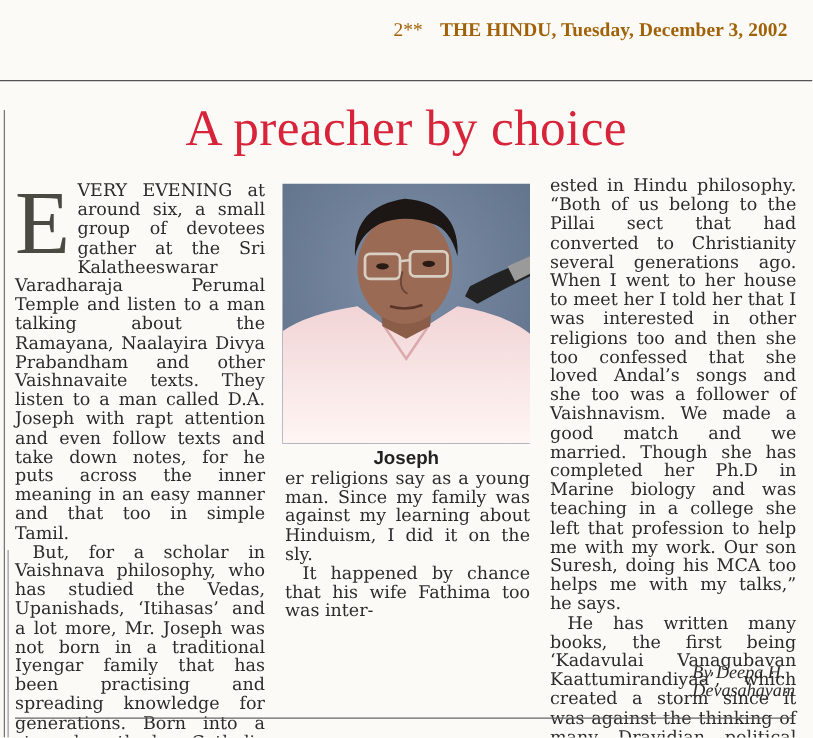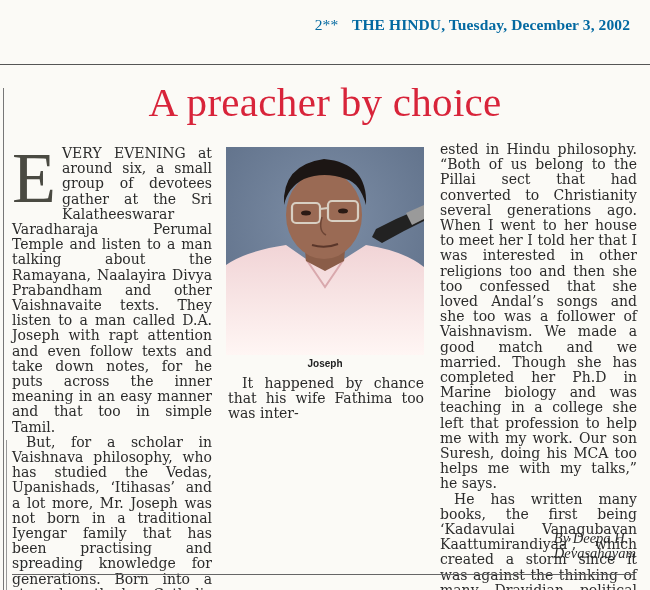--- a/index.html
+++ b/index.html
@@ -6,21 +6,21 @@
   body {
     width: 650px; height: 590px; overflow: hidden;
     background: #fbfaf6;
     font-family: "DejaVu Serif", "Liberation Serif", serif;
     color: #2a2a2a;
     position: relative;
   }
   .masthead {
     position: absolute; top: 16px; right: 20px;
     font-family: "Liberation Serif", serif;
-    font-weight: bold; font-size: 15.5px; color: #0369a1;
+    font-weight: bold; font-size: 15.5px; color: #a16207;
     letter-spacing: 0.1px;
   }
   .masthead .pg { font-weight: normal; margin-right: 10px; }
   .rule-top {
     position: absolute; left: 0; top: 64px; width: 650px; height: 1px;
     background: #555;
   }
   .left-edge {
     position: absolute; left: 3px; top: 88px; width: 1px; height: 502px;
     background: #777;
@@ -51,21 +51,21 @@
   }
   .photo {
     position: absolute; left: 226px; top: 147px; width: 198px; height: 208px;
     overflow: hidden;
     background: #6f8198;
   }
   .photo svg { display: block; }
   .caption {
     position: absolute; left: 226px; top: 358px; width: 198px; text-align: center;
     font-family: "Liberation Sans", sans-serif; font-weight: bold;
-    font-size: 10px; color: #222;
+    font-size: 15px; color: #222;
   }
   .byline {
     position: absolute; right: 14px; top: 531px; text-align: left;
     font-style: italic; font-size: 14px; line-height: 15px; color: #2b2b2b;
     font-family: "Liberation Serif", serif;
   }
   .byline div { font-size: 14.5px; }
   .rule-bottom {
     position: absolute; left: 12px; top: 574px; width: 623px; height: 1px;
     background: #666;
@@ -121,20 +121,21 @@
 
     <ellipse cx="80" cy="66" rx="5" ry="2.5" fill="#2a1a14"></ellipse>
     <ellipse cx="117" cy="64" rx="5" ry="2.5" fill="#2a1a14"></ellipse>
     <path d="M86 98 Q99 102 112 97" fill="none" stroke="#5a362a" stroke-width="2"></path>
     <path d="M96 70 Q92 84 100 88" fill="none" stroke="#6e4636" stroke-width="1.5"></path>
   </svg>
 </div>
 <div class="caption">Joseph</div>
 
 <div class="col col2">
+  <p>er religions say as a young man. Since my family was against my learning about Hinduism, I did it on the sly.</p>
   <p class="indent">It happened by chance that his wife Fathima too was inter-</p>
 </div>
 
 <div class="col col3">
   <p>ested in Hindu philosophy. “Both of us belong to the Pillai sect that had converted to Christianity several generations ago. When I went to her house to meet her I told her that I was interested in other religions too and then she too confessed that she loved Andal’s songs and she too was a follower of Vaishnavism. We made a good match and we married. Though she has completed her Ph.D in Marine biology and was teaching in a college she left that profession to help me with my work. Our son Suresh, doing his MCA too helps me with my talks,” he says.</p>
   <p class="indent">He has written many books, the first being ‘Kadavulai Vanagubavan Kaattumirandiyaa’, which created a storm since it was against the thinking of many Dravidian political paties.</p>
 </div>
 
 <div class="byline">
   <div>By Deepa H.</div>

